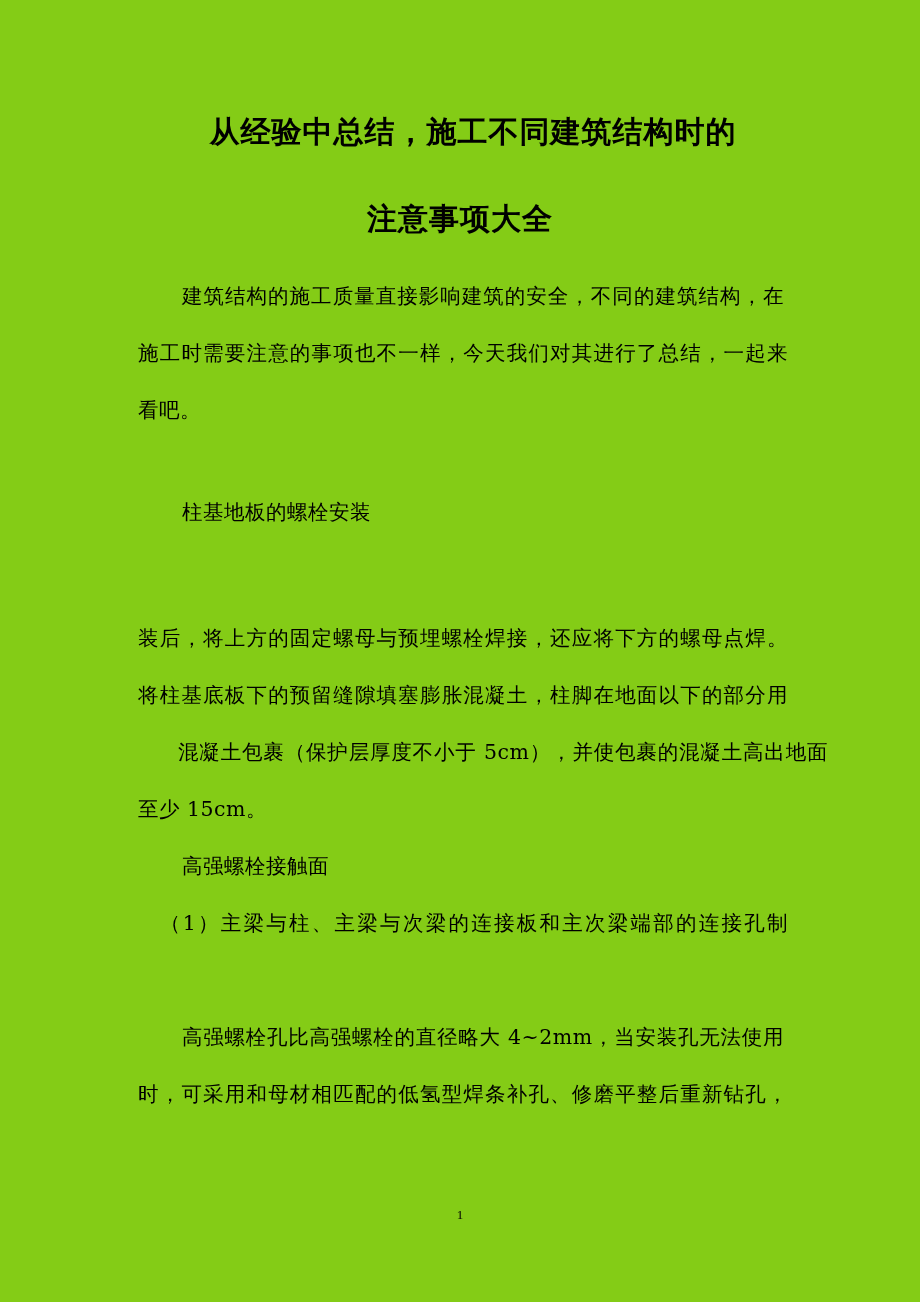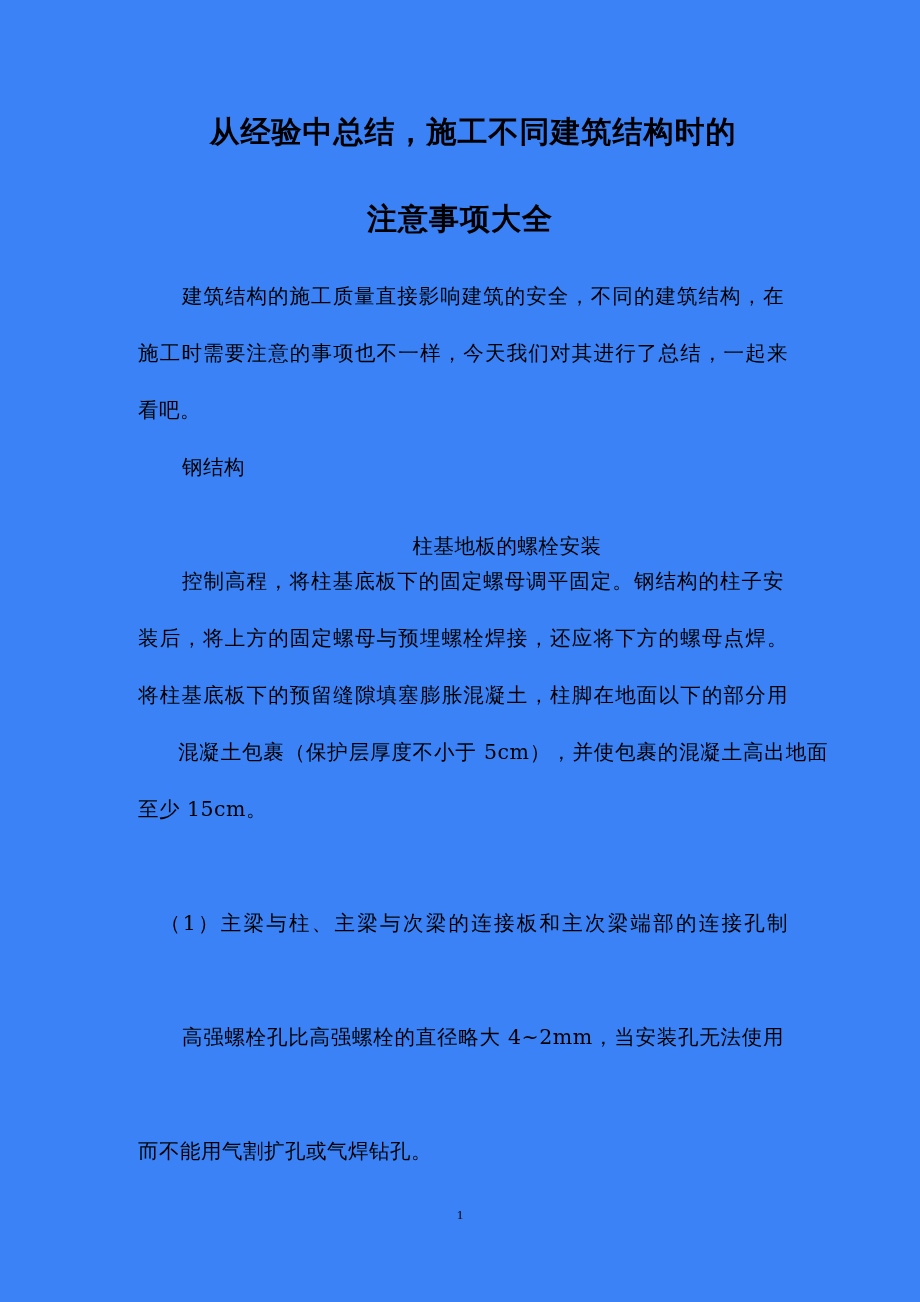--- a/index.html
+++ b/index.html
@@ -12,21 +12,21 @@
       height: 1302px;
       position: relative;
       overflow: hidden;
       color: #000000;
       font-family: "DejaVu Serif", "Liberation Serif", serif;
     }
     .page {
       position: absolute;
       left: 0; top: 0;
       width: 920px; height: 1302px;
-      background: #3b82f6;
+      background: #84cc16;
     }
     .title-line {
       position: absolute;
       left: 0;
       width: 920px;
       text-align: center;
       font-weight: bold;
       font-size: 30px;
       line-height: 40px;
       letter-spacing: 1px;
@@ -65,28 +65,27 @@
 
 <div class="page">
 
   <div class="title-line l1">从经验中总结，施工不同建筑结构时的</div>
   <div class="title-line l2">注意事项大全</div>
 
   <div class="line indent justify" style="top:281px;">建筑结构的施工质量直接影响建筑的安全，不同的建筑结构，在</div>
   <div class="line" style="top:395px;">看吧。</div>
   <div class="line justify" style="top:338px;">施工时需要注意的事项也不一样，今天我们对其进行了总结，一起来</div>
 
-  <div class="line indent" style="top:452px;">钢结构</div>
 
-  <div class="line indent" style="top:531px;text-align:center;">柱基地板的螺栓安装</div>
-  <div class="line indent justify" style="top:566px;">控制高程，将柱基底板下的固定螺母调平固定。钢结构的柱子安</div>
+  <div class="line indent" style="top:497px;">柱基地板的螺栓安装</div>
   <div class="line justify" style="top:623px;">装后，将上方的固定螺母与预埋螺栓焊接，还应将下方的螺母点焊。</div>
   <div class="line justify" style="top:680px;">将柱基底板下的预留缝隙填塞膨胀混凝土，柱脚在地面以下的部分用</div>
   <div class="line justify" style="top:737px;margin-left:40px;">混凝土包裹（保护层厚度不小于 5cm），并使包裹的混凝土高出地面</div>
   <div class="line" style="top:794px;">至少 15cm。</div>
 
+  <div class="line indent" style="top:851px;">高强螺栓接触面</div>
   <div class="line justify" style="top:908px; left:160px; width:628px;">（1）主梁与柱、主梁与次梁的连接板和主次梁端部的连接孔制</div>
 
   <div class="line indent justify" style="top:1022px;">高强螺栓孔比高强螺栓的直径略大 4~2mm，当安装孔无法使用</div>
-  <div class="line" style="top:1136px;">而不能用气割扩孔或气焊钻孔。</div>
+  <div class="line justify" style="top:1079px;">时，可采用和母材相匹配的低氢型焊条补孔、修磨平整后重新钻孔，</div>
 
   <div class="page-number">1</div>
 </div>
 
 </body></html>

